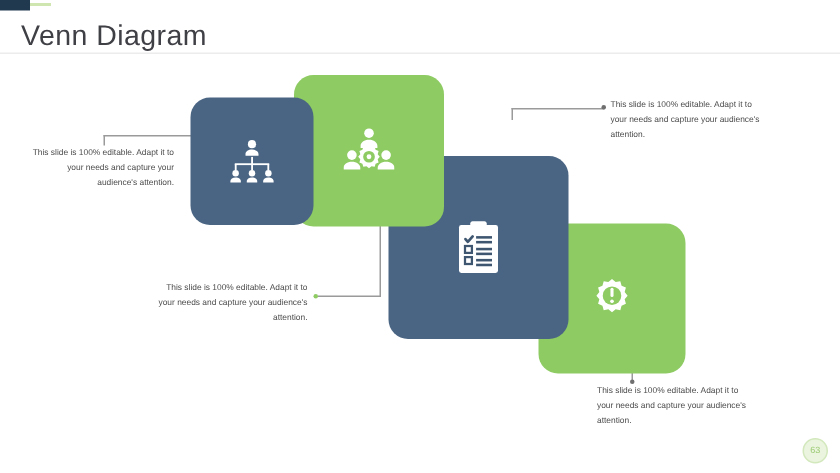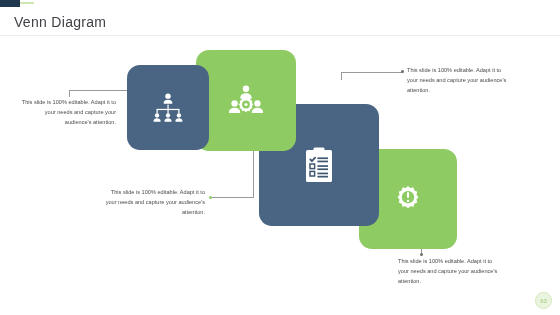--- a/index.html
+++ b/index.html
@@ -43,21 +43,21 @@
     position: absolute;
     left: 0;
     top: 7px;
     width: 560px;
     height: 28px;
   }
   #page-title {
     position: absolute;
     left: 14px;
     top: 7px;
-    font-size: 14px;
+    font-size: 19px;
     color: #3f3f46;
     letter-spacing: 0.3px;
     white-space: nowrap;
   }
   #header-divider {
     position: absolute;
     left: 0;
     top: 35px;
     width: 560px;
     height: 1px;

